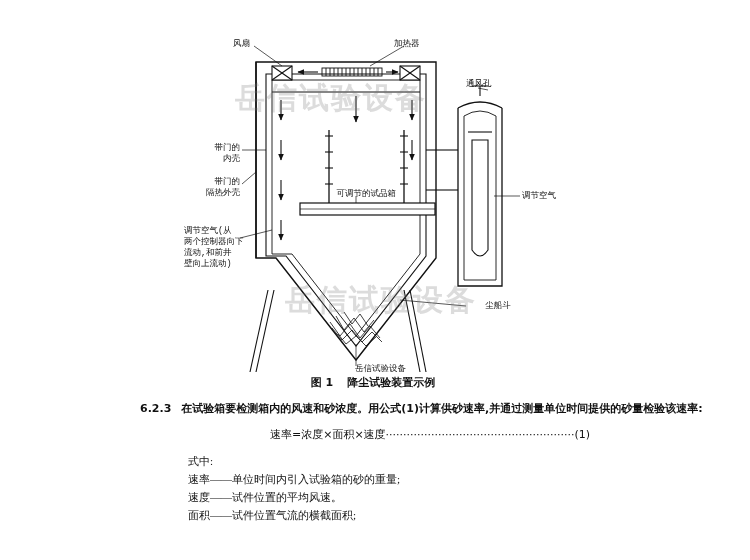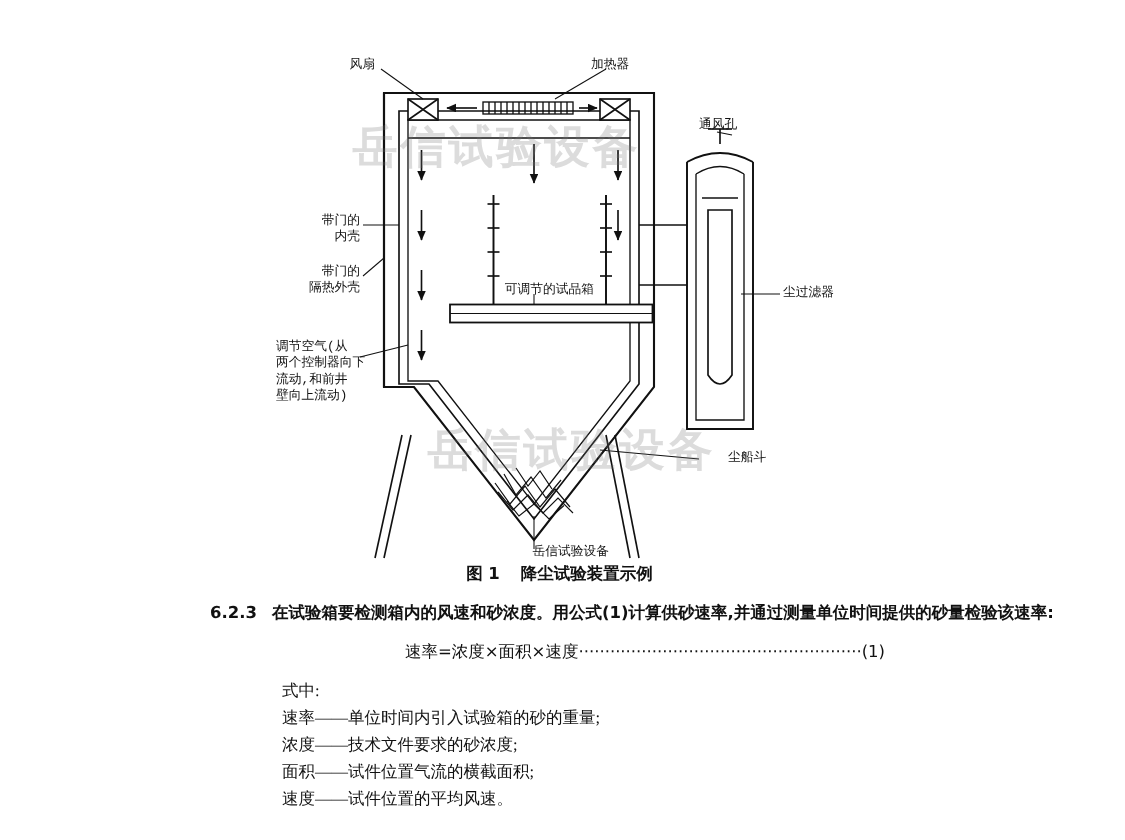--- a/index.html
+++ b/index.html
@@ -237,21 +237,21 @@
     <div class="lbl" style="left:466px; top:78px; width:60px;">通风孔</div>
     <div class="lbl right" style="left:178px; top:142px; width:62px;">带门的
 内壳</div>
     <div class="lbl right" style="left:178px; top:176px; width:62px;">带门的
 隔热外壳</div>
     <div class="lbl" style="left:184px; top:226px; width:72px;font-family:Liberation Mono, monospace;">调节空气(从
 两个控制器向下
 流动,和前井
 壁向上流动)</div>
     <div class="lbl center" style="left:316px; top:188px; width:80px;">可调节的试品箱</div>
-    <div class="lbl" style="left:522px; top:190px; width:70px;">尘过滤器</div>
+    <div class="lbl" style="left:522px; top:190px; width:70px;">调节空气</div>
     <div class="lbl" style="left:468px; top:300px; width:60px;text-align:center;">尘船斗</div>
     <div class="lbl center" style="left:306px; top:363px; width:100px;">岳信试验设备</div>
   </div>
 
   <div class="watermark">
     <div class="wm-text wm1">岳信试验设备</div>
     <div class="wm-text wm2">岳信试验设备</div>
   </div>
 
   <div class="fig-caption">
@@ -263,19 +263,18 @@
       <span class="secnum">6.2.3</span><span>在试验箱要检测箱内的风速和砂浓度。用公式(1)计算供砂速率,并通过测量单位时间提供的砂量检验该速率:</span>
     </div>
 
     <div class="formula-row">
       <span>速率=浓度×面积×速度</span><span class="dots">······················································</span><span>(1)</span>
     </div>
 
     <div class="defs">
       <div class="d-line d-head">式中:</div>
       <div class="d-line">速率——单位时间内引入试验箱的砂的重量;</div>
-      <div class="d-line">浓度——技术文件要求的砂浓度;</div>
+      <div class="d-line">速度——试件位置的平均风速。</div>
       <div class="d-line">面积——试件位置气流的横截面积;</div>
-      <div class="d-line">速度——试件位置的平均风速。</div>
     </div>
   </div>
 
 </div>
 
 </body></html>

